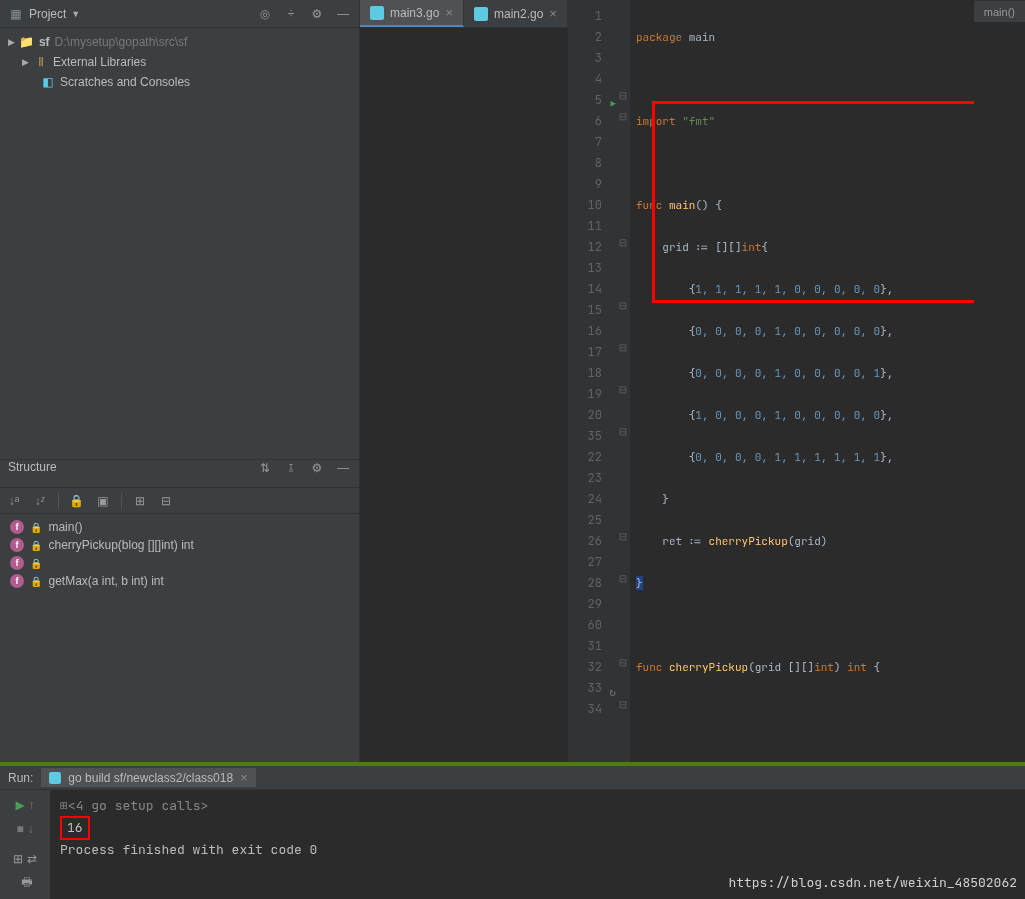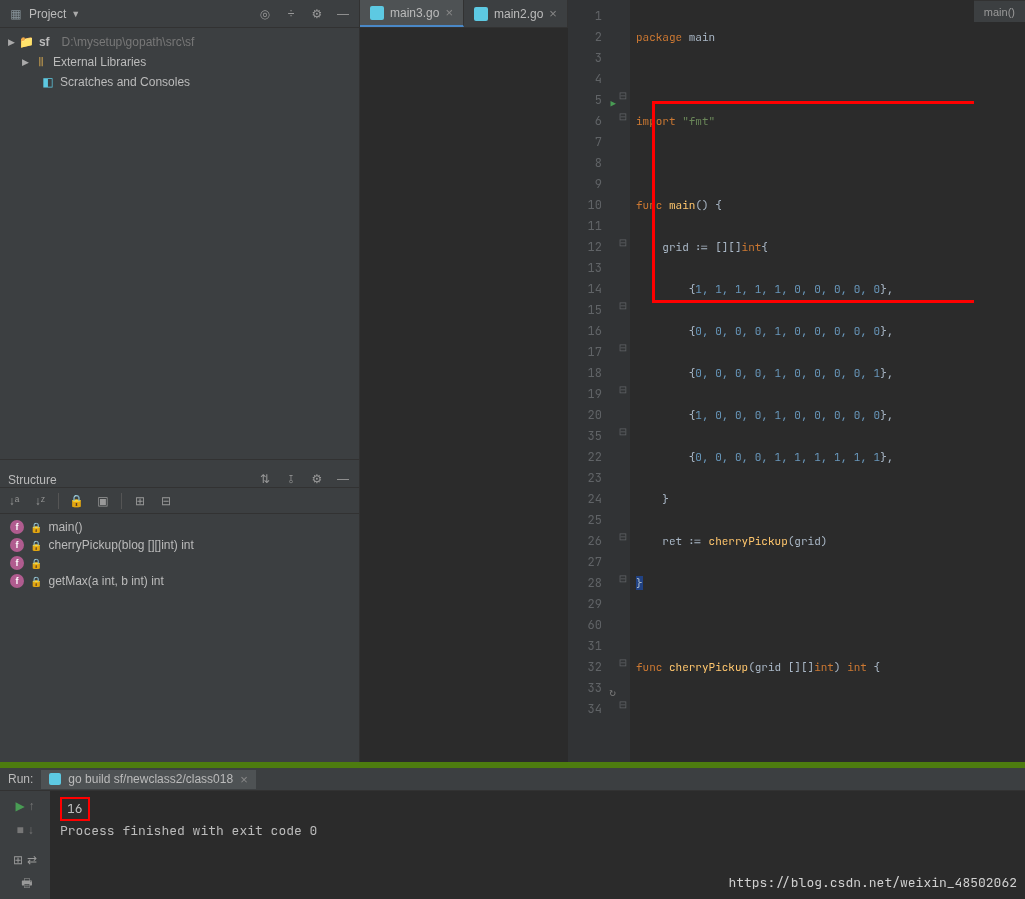--- a/index.html
+++ b/index.html
@@ -9,23 +9,23 @@
 .project-panel { flex:0 0 460px; display:flex; flex-direction:column; border-bottom:1px solid #323232; }
 .panel-header { height:28px; background:#3c3f41; border-bottom:1px solid #323232; display:flex; align-items:center; padding:0 8px; gap:6px; }
 .panel-title { color:#bbb; display:flex; align-items:center; gap:5px; flex:1; }
 .panel-icons { display:flex; gap:10px; color:#999; }
 .icon { display:inline-flex; align-items:center; justify-content:center; width:16px; height:16px; }
 .tree { flex:1; background:#3c3f41; padding:4px 0; font-size:12px; }
 .tree-row { display:flex; align-items:center; padding:2px 8px; gap:4px; color:#bbb; cursor:pointer; }
 .indent1 { padding-left:22px; }
 .indent2 { padding-left:40px; }
 .folder-icon { color:#87939a; }
-.path-hint { color:#787878; margin-left:8px; }
+.path-hint { color:#787878; margin-left:1px; }
 .structure-panel { flex:1; display:flex; flex-direction:column; background:#3c3f41; }
-.struct-header { height:28px; border-bottom:1px solid #323232; display:flex; align-items:flex-end; padding:0 8px; }
+.struct-header { height:28px; border-bottom:1px solid #323232; display:flex; align-items:flex-start; padding:0 8px; }
 .struct-header .title { flex:1; color:#bbb; }
 .struct-toolbar { height:26px; border-bottom:1px solid #323232; display:flex; align-items:center; padding:0 6px; gap:10px; color:#999; }
 .struct-list { padding:4px 0; }
 .struct-item { display:flex; align-items:center; padding:2px 10px; gap:6px; color:#bbb; cursor:pointer; }
 .f-badge { width:14px; height:14px; border-radius:50%; background:#b05c8f; color:#fff; font-size:9px; display:flex; align-items:center; justify-content:center; font-weight:bold; }
 .lock { color:#c39b4e; font-size:10px; }
 .right-col { flex:1; display:flex; background:#2b2b2b; }
 .tabs { height:28px; background:#3c3f41; border-bottom:1px solid #323232; display:flex; align-items:center; }
 .tab { height:100%; padding:0 10px; display:flex; align-items:center; gap:6px; border-right:1px solid #323232; cursor:pointer; color:#bbb; }
 .tab.active { background:#4e5254; border-bottom:2px solid #4a88c7; }
@@ -39,21 +39,21 @@
 .fold-col { width:14px; background:#313335; padding-top:6px; }
 .fold-col div { height:21px; color:#606366; font-size:10px; text-align:center; }
 .code { flex:1; padding:6px 0 0 6px; font-family:"Consolas","JetBrains Mono",monospace; font-size:11px; line-height:21px; color:#a9b7c6; white-space:pre; position:relative; }
 .kw { color:#cc7832; }
 .str { color:#6a8759; }
 .fn { color:#ffc66d; }
 .num { color:#6897bb; }
 .typ { color:#cc7832; }
 .red-box { position:absolute; border:3px solid #ff0000; }
 .breadcrumb { height:22px; background:#3c3f41; border-top:1px solid #323232; padding:0 10px; display:flex; align-items:center; color:#999; font-size:11px; }
-.run-panel { height:137px; border-top:6px solid #4d7c0f; background:#2b2b2b; display:flex; flex-direction:column; }
+.run-panel { height:137px; border-top:4px solid #4d7c0f; background:#2b2b2b; display:flex; flex-direction:column; }
 .run-header { height:24px; background:#3c3f41; display:flex; align-items:center; padding:0 8px; gap:8px; border-bottom:1px solid #323232; }
 .run-label { color:#bbb; }
 .run-tab { background:#4e5254; padding:2px 8px; display:flex; align-items:center; gap:7px; }
 .run-body { flex:1; display:flex; }
 .run-tools { width:50px; background:#3c3f41; display:flex; flex-direction:column; padding:4px 0; gap:2px; }
 .run-tool-row { display:flex; gap:4px; justify-content:center; height:22px; align-items:center; }
 .run-output { flex:1; padding:6px 10px; font-family:"Consolas","JetBrains Mono",monospace; font-size:13px; color:#bbb; position:relative; line-height:20px; }
 .output-16 { border:2px solid #ff0000; padding:0 5px; display:inline-block; }
 .watermark { position:absolute; right:8px; bottom:6px; color:#d0d0d0; font-size:13px; }
 .chev { font-size:9px; color:#aaa; }
@@ -289,19 +289,20 @@
       <div class="run-tool-row" style="margin-top:6px">
           <span style="color:#999">⊞</span>
           <span style="color:#999">⇄</span>
         </div>
       <div class="run-tool-row">
           <span></span>
           <span style="color:#999">🖶</span>
         </div>
     </div>
     <div class="run-output">
+      <div><span style="color:#777">⊞</span><span style="color:#888">&lt;4 go setup calls&gt;</span></div>
       <div><span class="output-16">16</span></div>
       <div> </div>
       <div>Process finished with exit code 0</div>
       <div class="watermark">https://blog.csdn.net/weixin_48502062</div>
     </div>
   </div>
 </div>
 
 </body></html>

